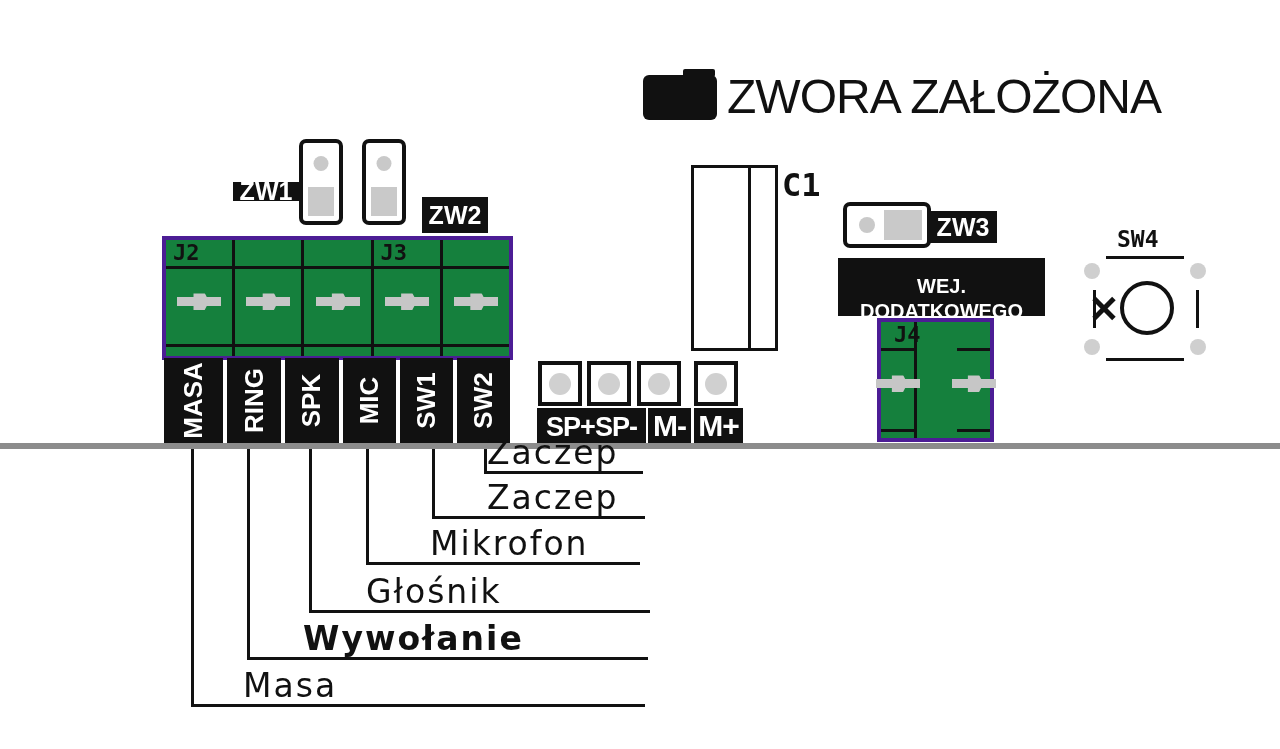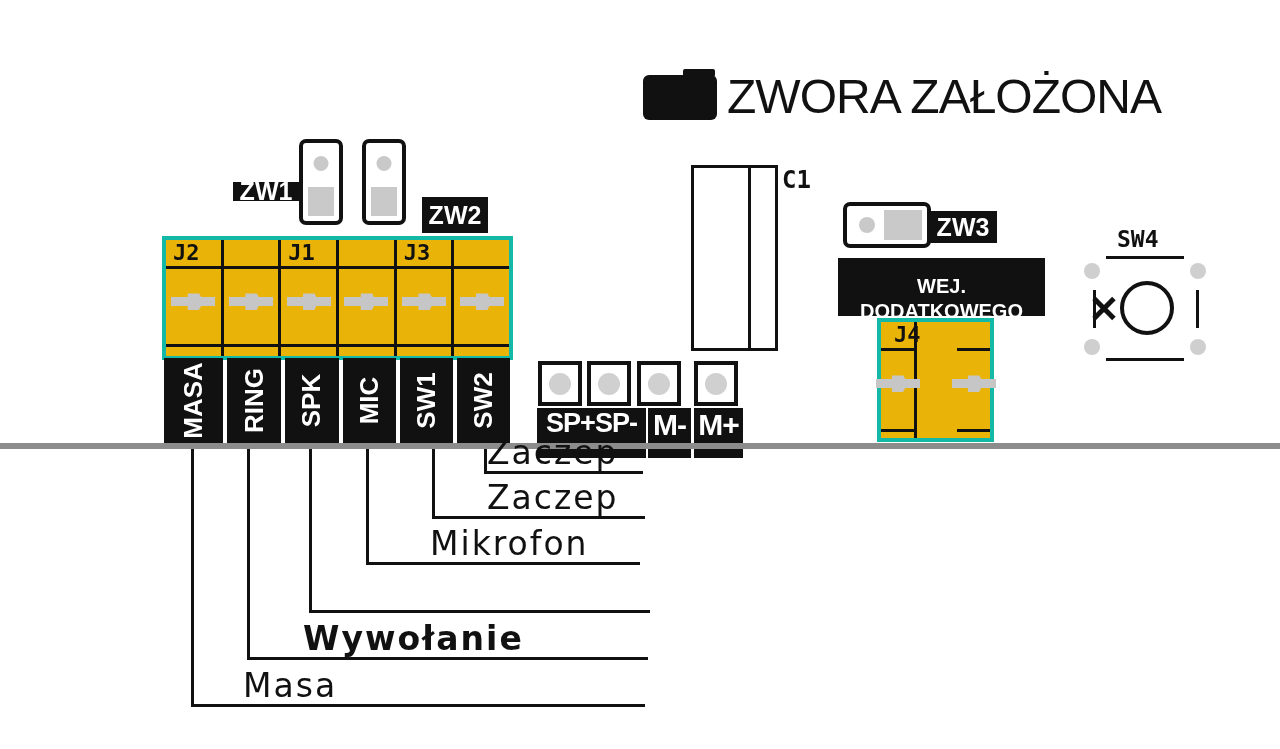--- a/index.html
+++ b/index.html
@@ -17,47 +17,47 @@
   .jcirc{position:absolute;left:50%;transform:translateX(-50%);top:13px;width:15px;height:15px;border-radius:50%;background:#c9c9c9;}
   .jsq-v{position:absolute;left:5px;right:5px;top:44px;bottom:5px;background:#c9c9c9;}
   
   .jumper-h{left:843px;top:202px;width:88px;height:46px;border:4px solid #111;border-radius:7px;background:#fff;}
   .jcirc-h{position:absolute;left:12px;top:50%;transform:translateY(-50%);width:16px;height:16px;border-radius:50%;background:#c9c9c9;}
   .jsq-h{position:absolute;right:5px;top:4px;bottom:4px;width:38px;background:#c9c9c9;}
 
   .jlabel{background:#111;color:#fff;font-weight:bold;font-size:25px;display:flex;align-items:center;justify-content:center;}
 
   
-  .tblock{border:4px solid #14b8a6;background:#eab308;display:flex;}
+  .tblock{border:4px solid #4c1d95;background:#15803d;display:flex;}
   .tcell{flex:1;position:relative;}
   .tcell.bdr{border-right:3px solid #111;}
   .tlabel{position:absolute;left:0;right:0;top:0;height:26px;border-bottom:3px solid #111;
           font-family:"DejaVu Sans Mono",monospace;font-weight:bold;font-size:22px;line-height:26px;padding-left:7px;}
   .screw{position:absolute;left:50%;top:57px;transform:translateX(-50%);width:44px;height:9px;background:#c6c6c6;}
   .screw::before{content:"";position:absolute;left:50%;top:50%;transform:translate(-50%,-50%);
           width:20px;height:17px;background:#c6c6c6;clip-path:polygon(22% 0,78% 0,100% 50%,78% 100%,22% 100%);}
   .bline{position:absolute;left:0;right:0;top:104px;height:3px;background:#111;}
 
   
   .pin{top:358px;height:85px;background:#111;display:flex;align-items:center;justify-content:center;}
   .pin span{transform:rotate(-90deg);color:#fff;font-weight:bold;font-size:26px;letter-spacing:0px;white-space:nowrap;}
 
   
   .board-edge{left:0;top:443px;width:1280px;height:6px;background:#8c8c8c;}
 
   
   .pad{top:361px;width:44px;height:45px;border:4px solid #111;background:#fff;display:flex;align-items:center;justify-content:center;}
   .pad i{display:block;width:22px;height:22px;border-radius:50%;background:#d0d0d0;}
-  .padlabel{top:408px;height:50px;background:#111;color:#fff;font-weight:bold;font-size:27px;
-            display:flex;align-items:flex-start;justify-content:center;letter-spacing:-1px;white-space:nowrap;}
+  .padlabel{top:408px;height:35px;background:#111;color:#fff;font-weight:bold;font-size:27px;
+            display:flex;align-items:flex-end;justify-content:center;letter-spacing:-1px;white-space:nowrap;}
 
   
   .cap{left:691px;top:165px;width:87px;height:186px;border:3px solid #111;background:#fff;}
   .cap-div{position:absolute;right:24px;top:0;bottom:0;width:3px;background:#111;}
-  .mono-label{font-family:"DejaVu Sans Mono",monospace;font-weight:bold;font-size:24px;white-space:nowrap;}
+  .mono-label{font-family:"DejaVu Sans Mono",monospace;font-weight:bold;font-size:32px;white-space:nowrap;}
 
   
   .auxbox{left:838px;top:258px;width:207px;height:58px;background:#111;color:#fff;text-align:center;
           font-weight:bold;font-size:20px;line-height:25px;padding-top:16px;}
 
   
   .line{background:#111;}
   .corner-pad{width:16px;height:16px;border-radius:50%;background:#cfcfcf;}
   .sw4-circle{left:1120px;top:281px;width:54px;height:54px;border:4px solid #111;border-radius:50%;background:#fff;}
   .xbar{width:28px;height:5px;background:#111;left:1090px;top:306px;}
@@ -90,25 +90,20 @@
   <div class="abs jlabel" style="left:422px;top:197px;width:66px;height:36px;">ZW2</div>
 
   <div class="abs tblock" style="left:162px;top:236px;width:351px;height:124px;">
     <div class="tcell bdr">
       <div class="tlabel">J2</div>
       <div class="screw"></div>
         <div class="bline"></div>
     </div>
     <div class="tcell bdr">
       <div class="tlabel"></div>
-      <div class="screw"></div>
-        <div class="bline"></div>
-    </div>
-    <div class="tcell bdr">
-      <div class="tlabel">J1</div>
       <div class="screw"></div>
         <div class="bline"></div>
     </div>
     <div class="tcell bdr">
       <div class="tlabel"></div>
       <div class="screw"></div>
         <div class="bline"></div>
     </div>
     <div class="tcell bdr">
       <div class="tlabel">J3</div>
@@ -211,20 +206,21 @@
   <div class="abs wire-v" style="left:432px;top:449px;height:70px;"></div>
   <div class="abs wire-h" style="left:432px;top:516px;width:213px;"></div>
   <div class="abs sig" style="left:487px;top:478px;">Zaczep</div>
 
   <div class="abs wire-v" style="left:366px;top:449px;height:116px;"></div>
   <div class="abs wire-h" style="left:366px;top:562px;width:274px;"></div>
   <div class="abs sig" style="left:430px;top:524px;">Mikrofon</div>
 
   <div class="abs wire-v" style="left:309px;top:449px;height:164px;"></div>
   <div class="abs wire-h" style="left:309px;top:610px;width:341px;"></div>
+  <div class="abs sig" style="left:366px;top:572px;">Głośnik</div>
 
   <div class="abs wire-v" style="left:247px;top:449px;height:211px;"></div>
   <div class="abs wire-h" style="left:247px;top:657px;width:401px;"></div>
   <div class="abs sig" style="left:303px;top:619px;font-weight:bold;">Wywołanie</div>
 
   <div class="abs wire-v" style="left:191px;top:449px;height:258px;"></div>
   <div class="abs wire-h" style="left:191px;top:704px;width:454px;"></div>
   <div class="abs sig" style="left:243px;top:666px;">Masa</div>
 
 </div>

